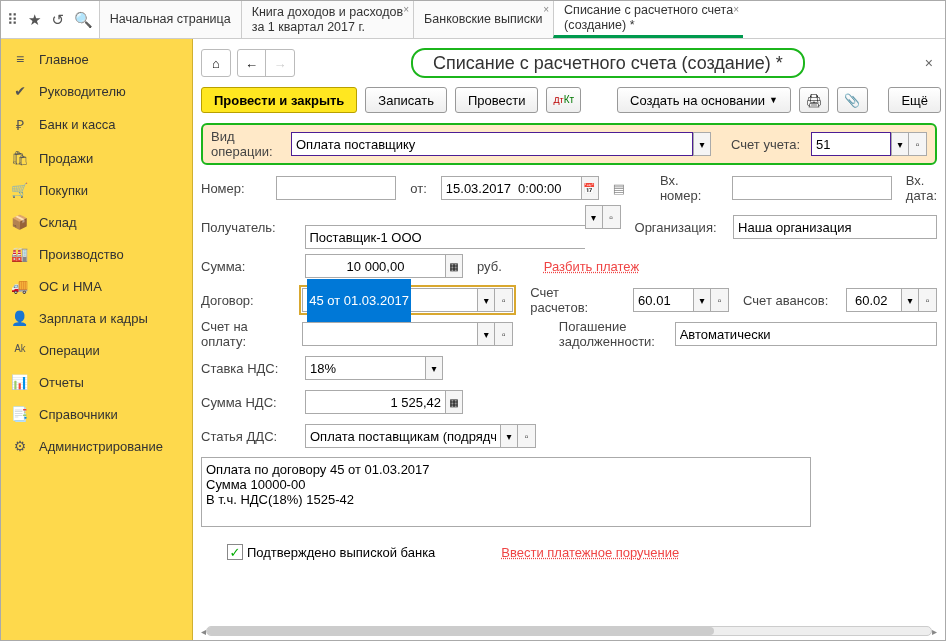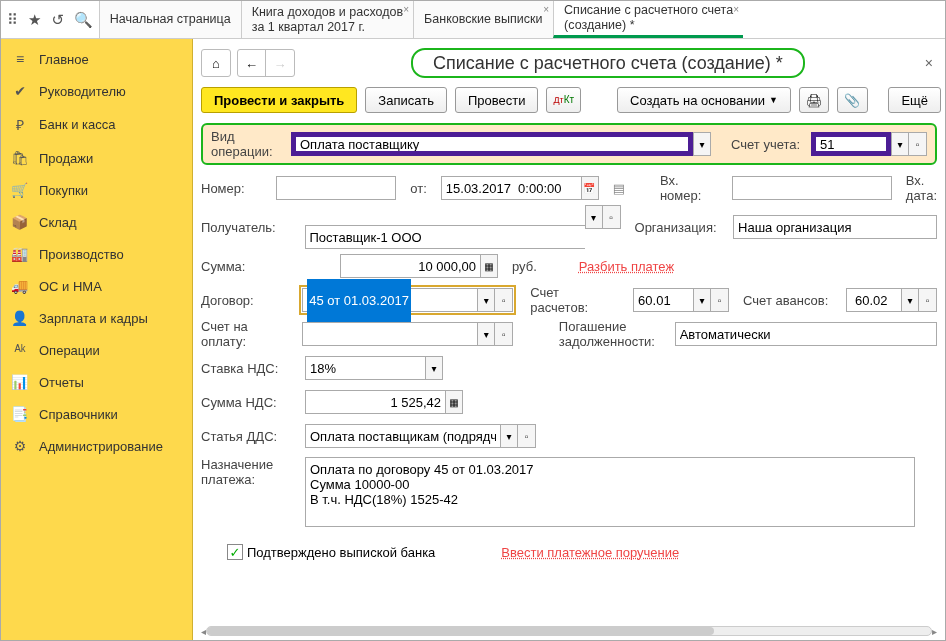--- a/index.html
+++ b/index.html
@@ -40,21 +40,21 @@
 .l1 { width: 90px; }
 .l2 { width: 85px; }
 .inp { border: 1px solid #aaa; background: #fff; height: 24px; padding: 0 4px; }
 .combo { display: inline-flex; }
 .combo .inp { border-right: none; }
 .cbtn { border: 1px solid #aaa; background: #f5f5f5; width: 18px; height: 24px; display:inline-flex; align-items:center; justify-content:center; font-size:10px; cursor:pointer; }
 .cbtn + .cbtn { border-left: none; }
 
 .op-box { border: 2px solid #1bb51b; border-radius: 6px; background: #ffe9c8; padding: 4px 8px; display: flex; align-items: center; margin-bottom: 6px; }
 .op-box .lbl { width: 80px; }
-.op-box .inp { flex:1; border: 5px solid #4c1d95; background:#fff; }
+.op-box .inp { flex:1; border: 1px solid #4c1d95; background:#fff; }
 
 .link { color: #ef4444; text-decoration: underline dotted; cursor: pointer; margin-left: 28px; }
 .hl-wrap { border: 2px solid #d9a82f; padding: 1px; display:inline-flex; }
 .sel { background: #0078d7; color: #fff; display:inline-block; padding:14px 2px; }
 
 .ta { border: 1px solid #aaa; width: 610px; height: 70px; padding: 4px; resize: none; font-family: Arial; font-size: 13px; }
 
 .chk { display:inline-flex; align-items:center; gap:4px; }
 .chkbox { width:16px; height:16px; border:1px solid #888; background:#fff; color:#0a0; display:inline-flex; align-items:center; justify-content:center; font-size:13px; }
 
@@ -215,21 +215,21 @@
             <span class="cbtn">▾</span>
             <span class="cbtn">▫</span>
           </span>
         <span class="lbl l2">Организация:</span>
         <input class="inp" style="width: 205px;" value="Наша организация">
       </div>
 
       <div class="row">
         <span class="lbl l1">Сумма:</span>
         <span class="combo">
-            <input class="inp" style="width: 140px; text-align: right; margin-left: 35px;" value="10 000,00">
+            <input class="inp" style="width: 140px; text-align: center;" value="10 000,00">
             <span class="cbtn">▦</span>
           </span>
         <span class="lbl">руб.</span>
         <span class="link">Разбить платеж</span>
       </div>
 
       <div class="row">
         <span class="lbl l1">Договор:</span>
         <span class="hl-wrap">
           <span class="combo">
@@ -285,21 +285,20 @@
       <div class="row">
         <span class="lbl l1">Статья ДДС:</span>
         <span class="combo">
             <input class="inp" style="width: 195px;" value="Оплата поставщикам (подрядчи">
             <span class="cbtn">▾</span>
             <span class="cbtn">▫</span>
           </span>
       </div>
 
       <div class="row" style="align-items:flex-start;padding-top:4px">
-        <span class="lbl l1">Назначение платежа:</span>
         <textarea class="ta" id="purpose" style="">Оплата по договору 45 от 01.03.2017
 Сумма 10000-00
 В т.ч. НДС(18%) 1525-42</textarea>
       </div>
 
       <div class="row" style="margin-top:8px">
         <span style="width:12px"></span>
         <span class="chk">
             <span class="chkbox">✓</span>
             <span>Подтверждено выпиской банка</span>

